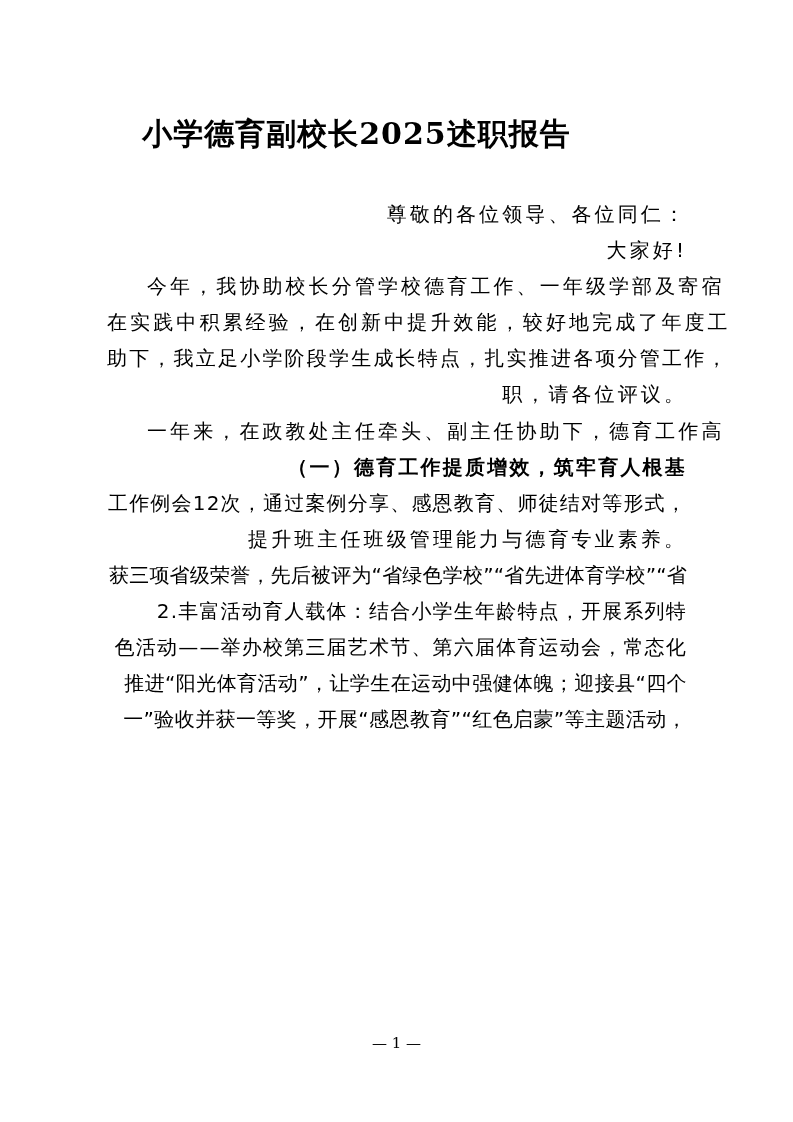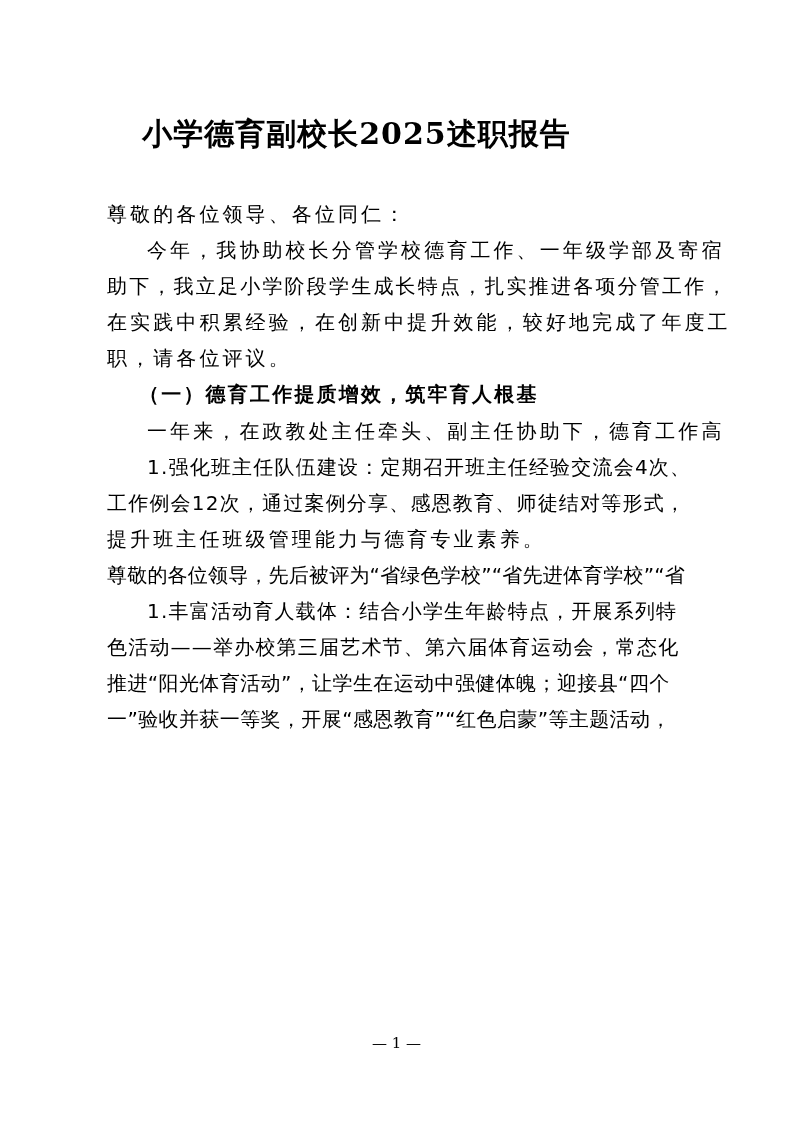--- a/index.html
+++ b/index.html
@@ -33,20 +33,21 @@
       font-weight: bold;
       font-size: 30px;
       line-height: 40px;
       letter-spacing: 1px;
     }
     .body-text {
       position: absolute;
       left: 107px;
       top: 196px;
       width: 580px;
+      text-align: right;
     }
     .line {
       display: block;
       height: 36.1px;
       line-height: 36.1px;
       font-size: 20px;
       white-space: nowrap;
       font-family: "DejaVu Sans", "Liberation Sans", sans-serif;
       letter-spacing: 3.1px;
     }
@@ -81,31 +82,31 @@
   </style>
 </head>
 <body>
 
 <div class="page">
 
   <div class="title">小学德育副校长2025述职报告</div>
 
   <div class="body-text">
     <span class="line">尊敬的各位领导、各位同仁：</span>
+    <span class="line indent">大家好!</span>
     <span class="line indent">今年，我协助校长分管学校德育工作、一年级学部及寄宿</span>
+    <span class="line">在实践中积累经验，在创新中提升效能，较好地完成了年度工</span>
     <span class="line tight">助下，我立足小学阶段学生成长特点，扎实推进各项分管工作，</span>
-    <span class="line">在实践中积累经验，在创新中提升效能，较好地完成了年度工</span>
     <span class="line">职，请各位评议。</span>
+    <span class="line indent">一年来，在政教处主任牵头、副主任协助下，德育工作高</span>
     <span class="line heading2">（一）德育工作提质增效，筑牢育人根基</span>
-    <span class="line indent">一年来，在政教处主任牵头、副主任协助下，德育工作高</span>
-    <span class="line indent tighter">1.强化班主任队伍建设：定期召开班主任经验交流会4次、</span>
     <span class="line tighter">工作例会12次，通过案例分享、感恩教育、师徒结对等形式，</span>
     <span class="line">提升班主任班级管理能力与德育专业素养。</span>
-    <span class="line" style="letter-spacing:0.2px">尊敬的各位领导，先后被评为“省绿色学校”“省先进体育学校”“省</span>
-    <span class="line indent tighter">1.丰富活动育人载体：结合小学生年龄特点，开展系列特</span>
+    <span class="line" style="letter-spacing:0.2px">获三项省级荣誉，先后被评为“省绿色学校”“省先进体育学校”“省</span>
+    <span class="line indent tighter">2.丰富活动育人载体：结合小学生年龄特点，开展系列特</span>
     <span class="line tighter">色活动——举办校第三届艺术节、第六届体育运动会，常态化</span>
     <span class="line" style="letter-spacing:0.4px">推进“阳光体育活动”，让学生在运动中强健体魄；迎接县“四个</span>
     <span class="line" style="letter-spacing:0.4px">一”验收并获一等奖，开展“感恩教育”“红色启蒙”等主题活动，</span>
   </div>
 
   <div class="footer">— 1 —</div>
 
 </div>
 
 </body></html>

